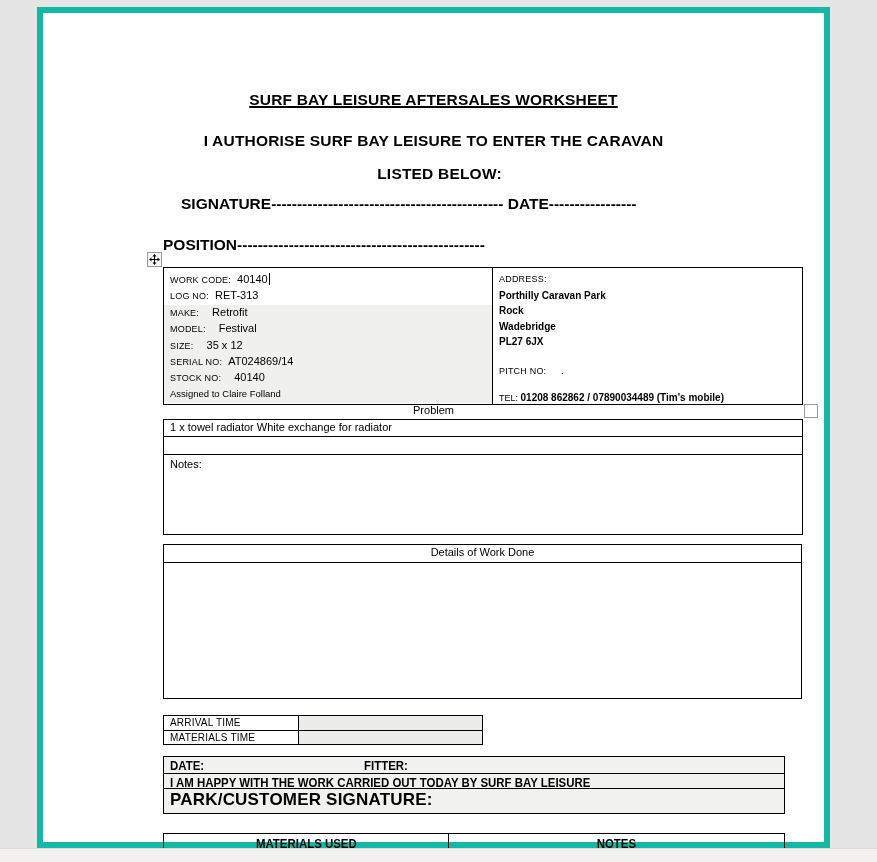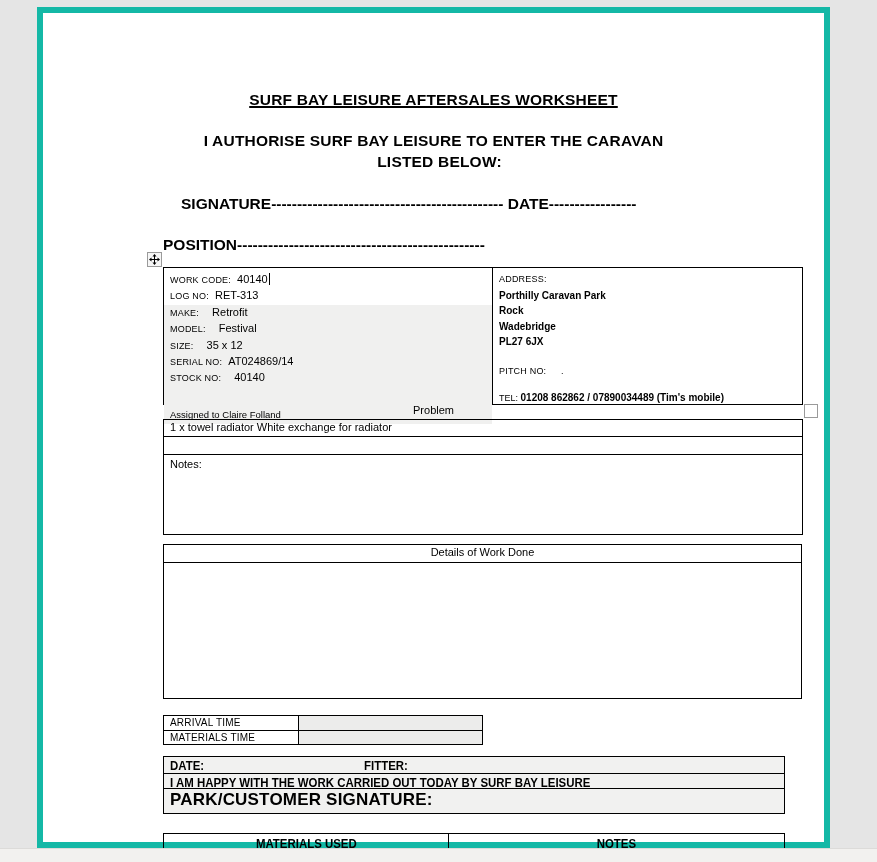--- a/index.html
+++ b/index.html
@@ -17,21 +17,21 @@
   }
   .abs { position:absolute; }
   .center { width:100%; text-align:center; }
   .doc-title {
     top:78px; font-size:15.5px; font-weight:bold;
     text-decoration:underline; text-decoration-thickness:2px;
     letter-spacing:.2px;
   }
   .auth { font-size:15.5px; font-weight:bold; letter-spacing:.2px; }
   .auth1 { top:119px; }
-  .auth2 { top:140px;padding-left:12px; }
+  .auth2 { top:152px;padding-left:12px; }
   .sig-line { top:182px; left:138px; font-size:15.5px; font-weight:bold; }
   .pos-line { top:223px; left:120px; font-size:15.5px; font-weight:bold; }
 
   .move-handle {
     left:104px; top:239px; width:15px; height:15px;
     border:1px solid #9a9a9a; background:#f6f6f6;
     display:flex; align-items:center; justify-content:center;
   }
   .resize-handle {
     left:761px; top:391px; width:14px; height:14px;
@@ -41,21 +41,21 @@
   
   .top-table {
     left:120px; top:254px; width:640px; height:138px;
     border:1px solid #000; display:flex;
   }
   .cell-left { width:329px; border-right:1px solid #000; padding:4px 0 0 0; }
   .cell-right { position:relative; flex:1; padding:4px 6px 0 6px; }
   .fline { font-size:11px; line-height:15.4px; padding-left:6px; white-space:nowrap; }
   .flabel { font-size:9px; letter-spacing:.2px; }
   .shaded { background:#f0f0ef; }
-  .assigned { font-size:9.5px; line-height:14px; padding-left:6px; padding-bottom:2px;margin-top:21px; }
+  .assigned { font-size:9.5px; line-height:14px; padding-left:6px; padding-bottom:2px; }
   .gap-make { margin-left:10px; }
   .gap-sm { margin-left:3px; }
   .caret { display:inline-block; width:1.5px; height:12px; background:#000; vertical-align:-2px; margin-left:1px; }
   .addr-label { font-size:9px; line-height:15.5px; letter-spacing:.2px; }
   .addr-line { font-size:10px; font-weight:bold; line-height:15.5px; }
   .pitch { margin-top:14px; }
   .tel-line { position:absolute; left:6px; bottom:1px; font-size:9px; white-space:nowrap; }
   .tel-val { font-size:10px; font-weight:bold; }
 
   .problem-label { top:391px; font-size:11px; }

